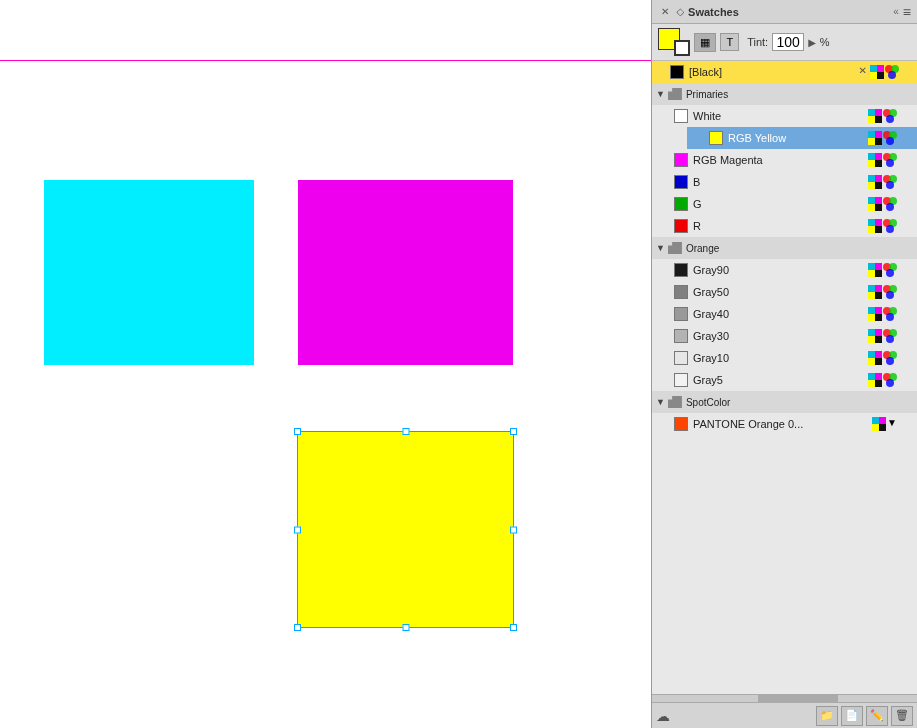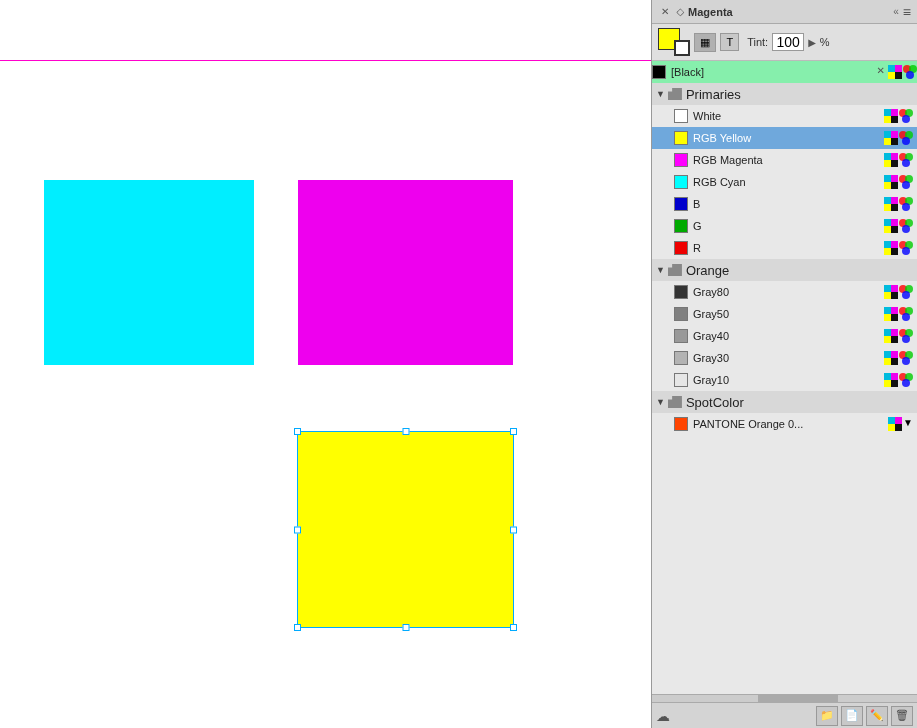--- a/index.html
+++ b/index.html
@@ -219,27 +219,28 @@
     }
     .swatch-list::-webkit-scrollbar-thumb {
       background: #aaa;
     }
 
     
     .swatch-row {
       display: flex;
       align-items: center;
       height: 22px;
-      padding: 0 4px;
+      padding: 0 20px;
       cursor: pointer;
       user-select: none;
     }
 
     .swatch-row.selected {
       background: #6fa8dc;
+      margin-left: 35px;
     }
 
     .swatch-color-box {
       width: 14px;
       height: 14px;
       border: 1px solid #777;
       flex-shrink: 0;
       margin-right: 5px;
     }
 
@@ -276,32 +277,32 @@
     .group-folder-icon {
       width: 14px;
       height: 12px;
       margin-right: 4px;
       background: #888;
       clip-path: polygon(0 30%, 30% 30%, 30% 0%, 100% 0%, 100% 100%, 0 100%);
       flex-shrink: 0;
     }
 
     .group-name {
-      font-size: 13px;
+      font-size: 10px;
       color: #222;
       font-weight: normal;
     }
 
     
     .black-row {
       display: flex;
       align-items: center;
       height: 22px;
-      padding: 0 0;
-      background: #86efac;
+      padding: 0 18px;
+      background: #fde047;
       cursor: pointer;
     }
 
     
     .panel-bottom {
       display: flex;
       align-items: center;
       height: 26px;
       background: #d4d4d4;
       border-top: 1px solid #aaa;
@@ -394,21 +395,21 @@
     </div>
   </div>
 </div>
 
 <div id="swatches-panel">
 
   <div class="panel-titlebar">
     <div class="panel-titlebar-left">
       <span class="panel-close-btn">✕</span>
       <span style="font-size:10px; color:#555;">◇</span>
-      <span class="panel-title-text">Magenta</span>
+      <span class="panel-title-text">Swatches</span>
     </div>
     <div style="display:flex;gap:4px;align-items:center;">
       <span style="font-size:10px;color:#666;cursor:pointer;">«</span>
       <span class="panel-menu-btn">≡</span>
     </div>
   </div>
 
   <div class="color-pickers-row">
     <div class="fill-stroke-box">
       <div class="fill-swatch"></div>
@@ -496,37 +497,20 @@
             <span class="ci4"></span>
         </div>
         <div style="width:14px;height:14px;position:relative;">
           <div class="rgb-circle-r"></div>
           <div class="rgb-circle-g"></div>
           <div class="rgb-circle-b"></div>
         </div>
       </div>
     </div>
 
-    <div class="swatch-row indented">
-      <div class="swatch-color-box" style="background:#00ffff;"></div>
-      <span class="swatch-name">RGB Cyan</span>
-      <div class="swatch-type-icons">
-        <div class="type-icon-cmyk">
-          <span class="ci1"></span>
-            <span class="ci2"></span>
-          <span class="ci3"></span>
-            <span class="ci4"></span>
-        </div>
-        <div style="width:14px;height:14px;position:relative;">
-          <div class="rgb-circle-r"></div>
-          <div class="rgb-circle-g"></div>
-          <div class="rgb-circle-b"></div>
-        </div>
-      </div>
-    </div>
 
     <div class="swatch-row indented">
       <div class="swatch-color-box" style="background:#0000cc;"></div>
       <span class="swatch-name">B</span>
       <div class="swatch-type-icons">
         <div class="type-icon-cmyk">
           <span class="ci1"></span>
             <span class="ci2"></span>
           <span class="ci3"></span>
             <span class="ci4"></span>
@@ -575,38 +559,38 @@
       </div>
     </div>
 
 
     <div class="group-header">
       <span class="group-arrow">▼</span>
       <div class="group-folder-icon"></div>
       <span class="group-name">Orange</span>
     </div>
 
-
-    <div class="swatch-row indented">
-      <div class="swatch-color-box" style="background:#333333;"></div>
-      <span class="swatch-name">Gray80</span>
-      <div class="swatch-type-icons">
-        <div class="type-icon-cmyk">
-          <span class="ci1"></span>
-            <span class="ci2"></span>
-          <span class="ci3"></span>
-            <span class="ci4"></span>
-        </div>
-        <div style="width:14px;height:14px;position:relative;">
-          <div class="rgb-circle-r"></div>
-          <div class="rgb-circle-g"></div>
-          <div class="rgb-circle-b"></div>
-        </div>
-      </div>
-    </div>
+    <div class="swatch-row indented">
+      <div class="swatch-color-box" style="background:#1a1a1a;"></div>
+      <span class="swatch-name">Gray90</span>
+      <div class="swatch-type-icons">
+        <div class="type-icon-cmyk">
+          <span class="ci1"></span>
+            <span class="ci2"></span>
+          <span class="ci3"></span>
+            <span class="ci4"></span>
+        </div>
+        <div style="width:14px;height:14px;position:relative;">
+          <div class="rgb-circle-r"></div>
+          <div class="rgb-circle-g"></div>
+          <div class="rgb-circle-b"></div>
+        </div>
+      </div>
+    </div>
+
 
 
 
     <div class="swatch-row indented">
       <div class="swatch-color-box" style="background:#808080;"></div>
       <span class="swatch-name">Gray50</span>
       <div class="swatch-type-icons">
         <div class="type-icon-cmyk">
           <span class="ci1"></span>
             <span class="ci2"></span>
@@ -669,20 +653,37 @@
             <span class="ci4"></span>
         </div>
         <div style="width:14px;height:14px;position:relative;">
           <div class="rgb-circle-r"></div>
           <div class="rgb-circle-g"></div>
           <div class="rgb-circle-b"></div>
         </div>
       </div>
     </div>
 
+    <div class="swatch-row indented">
+      <div class="swatch-color-box" style="background:#f2f2f2;"></div>
+      <span class="swatch-name">Gray5</span>
+      <div class="swatch-type-icons">
+        <div class="type-icon-cmyk">
+          <span class="ci1"></span>
+            <span class="ci2"></span>
+          <span class="ci3"></span>
+            <span class="ci4"></span>
+        </div>
+        <div style="width:14px;height:14px;position:relative;">
+          <div class="rgb-circle-r"></div>
+          <div class="rgb-circle-g"></div>
+          <div class="rgb-circle-b"></div>
+        </div>
+      </div>
+    </div>
 
     <div class="group-header">
       <span class="group-arrow">▼</span>
       <div class="group-folder-icon"></div>
       <span class="group-name">SpotColor</span>
     </div>
 
     <div class="swatch-row indented">
       <div class="swatch-color-box" style="background:#ff4400;"></div>
       <span class="swatch-name">PANTONE Orange 0...</span>

